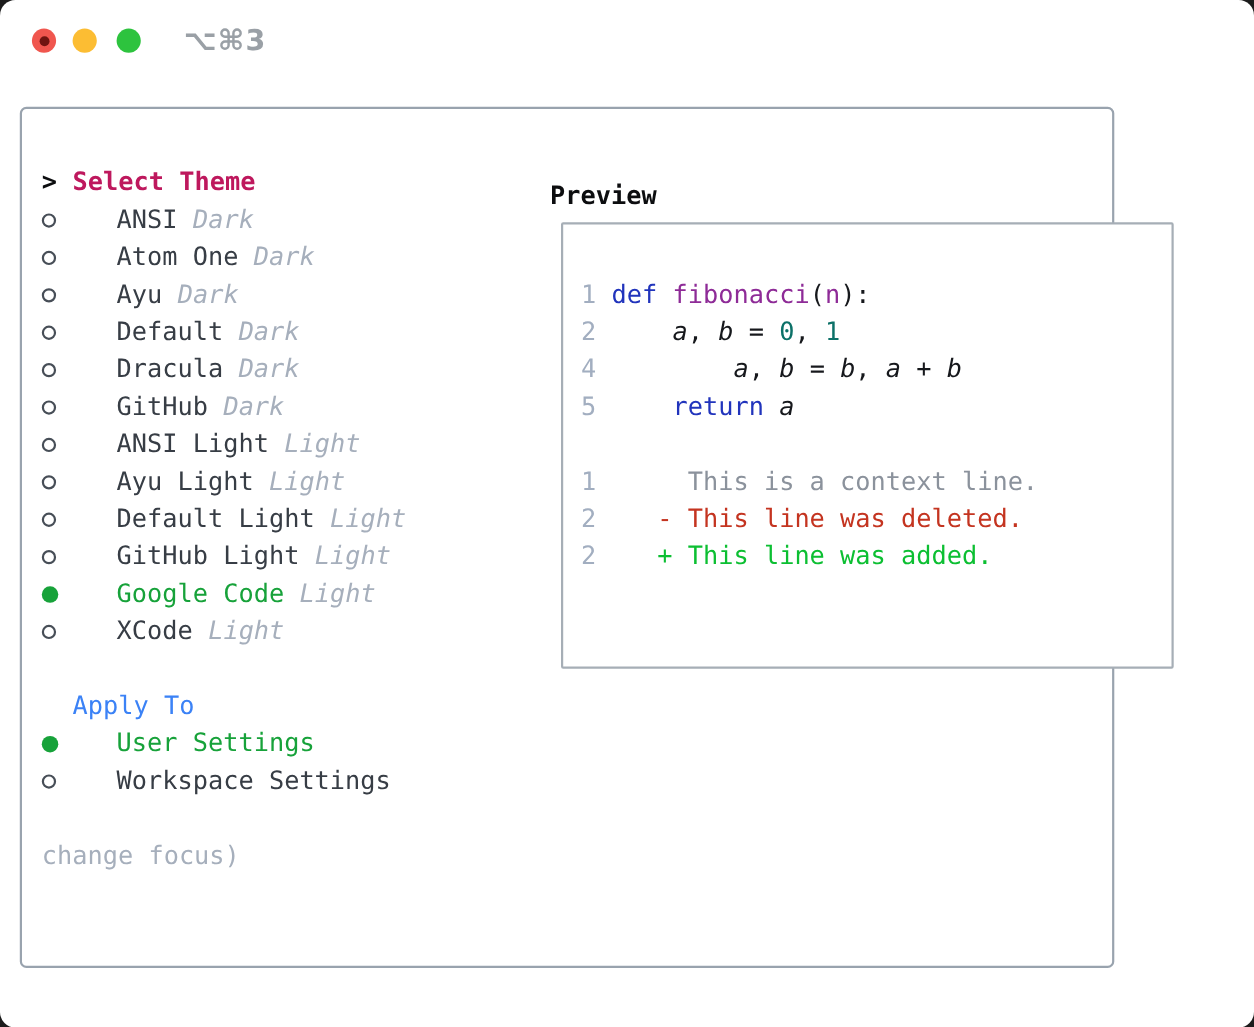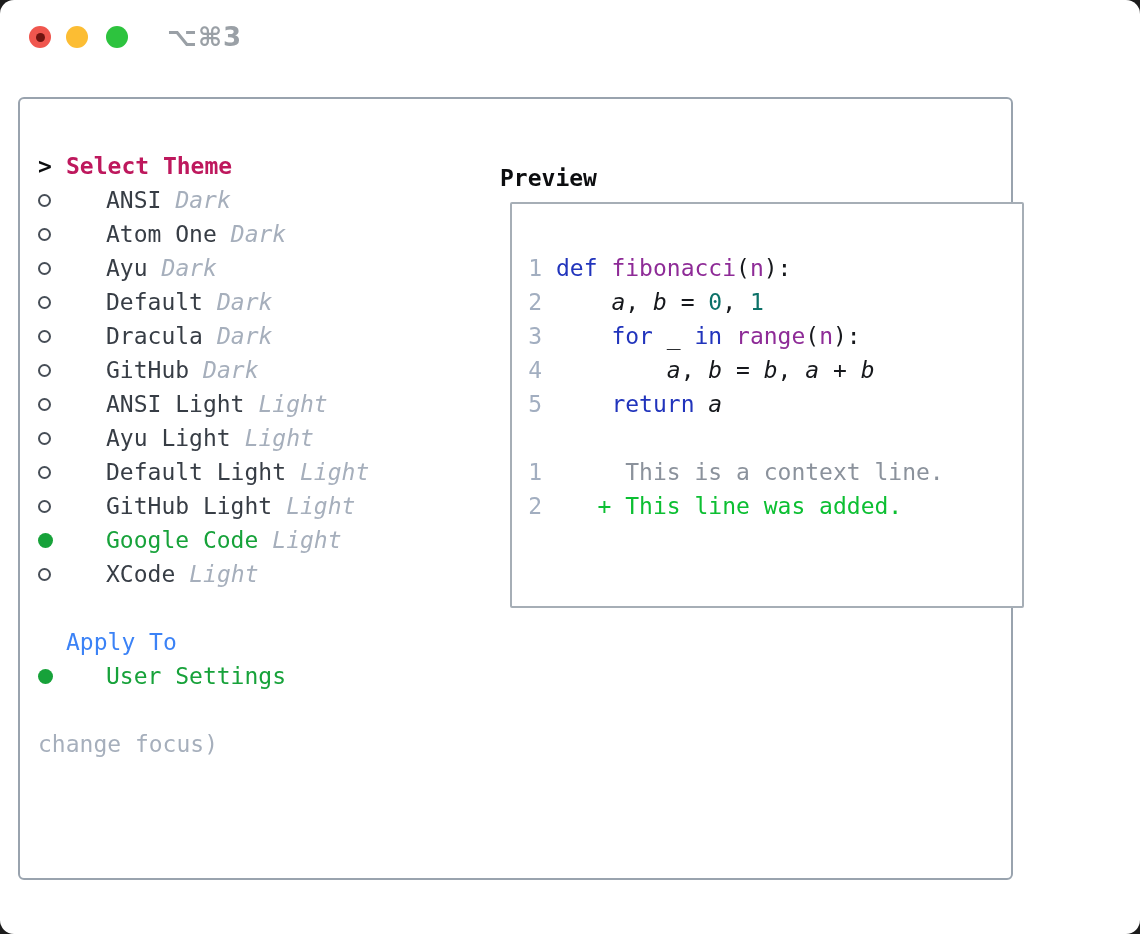--- a/index.html
+++ b/index.html
@@ -36,21 +36,21 @@
   .htext{font-weight:700;color:#be185d;}
   .atext{color:#3b82f6;}
   .name{color:var(--item);margin-left:40px;}
   .name.selgreen{color:var(--sel);}
   .tag{color:var(--tag);margin-left:14px;font-style:italic;}
   .hint-line{color:var(--tag);}
   .blank{height:34px;}
   
   .preview-label{position:absolute;left:480px;top:62px;height:34px;line-height:34px;
     font-size:23px;font-weight:700;color:#0c0d0f;}
-  .preview-box{position:absolute;left:490px;top:103px;width:514px;height:406px;
+  .preview-box{position:absolute;left:490px;top:103px;width:557px;height:406px;
     border:2px solid var(--box_border);border-radius:2px;background:#fff;}
   .plines{position:absolute;left:16px;top:47px;font-size:23px;}
   .pline{height:34px;line-height:34px;white-space:pre;color:var(--ink);}
   .ln{display:inline-block;width:14px;text-align:right;margin-right:14px;color:var(--ln);}
   .t-pl{color:var(--ink);}
   .t-kw{color:var(--kw);}
   .t-fn{color:var(--fn);}
   .t-num{color:var(--numlit);}
   .t-var{color:var(--ink);font-style:italic;}
   .t-ctx{color:var(--ctx);}
@@ -90,34 +90,35 @@
           <div class="row"><span class="marker"><span class="disc"></span></span><span class="name selgreen">Google Code</span><span class="tag">Light</span></div>
           <div class="row"><span class="marker"><span class="ring"></span></span><span class="name">XCode</span><span class="tag">Light</span></div>
         </div>
       <div class="row blank"></div>
       <div class="row">
         <span class="marker"></span>
         <span class="atext">Apply To</span>
       </div>
       <div id="apply-list">
           <div class="row"><span class="marker"><span class="disc"></span></span><span class="name selgreen">User Settings</span></div>
+          <div class="row"><span class="marker"><span class="ring"></span></span><span class="name">Workspace Settings</span></div>
         </div>
       <div class="row blank"></div>
       <div>
         <div class="row hint-line">change focus)</div>
       </div>
     </div>
 
     <div class="preview-label">Preview</div>
     <div class="preview-box">
       <div class="plines" id="preview-lines">
           <div class="pline"><span class="ln">1</span><span class="t-kw">def</span><span class="t-pl"> </span><span class="t-fn">fibonacci</span><span class="t-pl">(</span><span class="t-fn">n</span><span class="t-pl">):</span></div>
           <div class="pline"><span class="ln">2</span><span class="t-pl">    </span><span class="t-var">a</span><span class="t-pl">, </span><span class="t-var">b</span><span class="t-pl"> = </span><span class="t-num">0</span><span class="t-pl">, </span><span class="t-num">1</span></div>
-          <div class="pline"><span class="ln">3</span><span class="t-pl">    </span><span class="t-kw">for</span><span class="t-pl"> _ </span><span class="t-kw">in</span><span class="t-pl"> </span><span class="t-fn">range</span><span class="t-pl">(</span><span class="t-fn">n</span><span class="t-pl">):</span></div>
           <div class="pline"><span class="ln">4</span><span class="t-pl">        </span><span class="t-var">a</span><span class="t-pl">, </span><span class="t-var">b</span><span class="t-pl"> = </span><span class="t-var">b</span><span class="t-pl">, </span><span class="t-var">a</span><span class="t-pl"> + </span><span class="t-var">b</span></div>
           <div class="pline"><span class="ln">5</span><span class="t-pl">    </span><span class="t-kw">return</span><span class="t-pl"> </span><span class="t-var">a</span></div>
           <div class="pline"><span class="ln"></span></div>
           <div class="pline"><span class="ln">1</span><span class="t-ctx">     This is a context line.</span></div>
+          <div class="pline"><span class="ln">2</span><span class="t-del">   - This line was deleted.</span></div>
           <div class="pline"><span class="ln">2</span><span class="t-add">   + This line was added.</span></div>
         </div>
     </div>
   </div>
 </div>
 
 </body></html>

